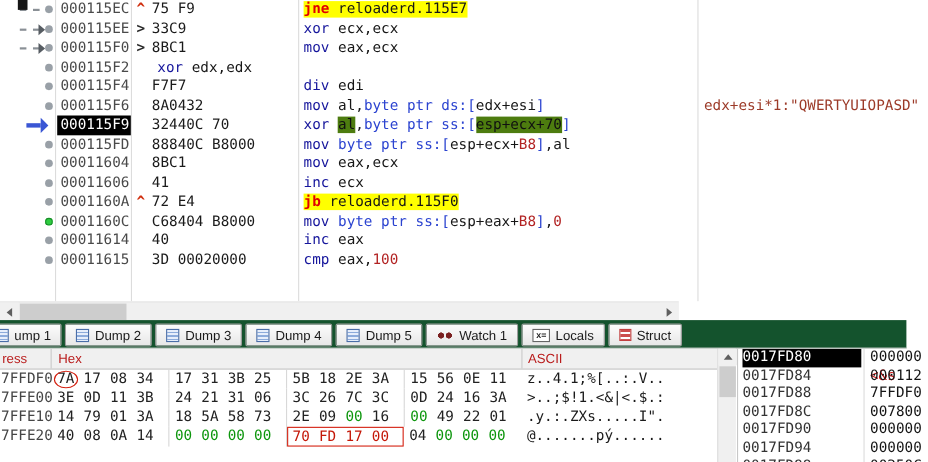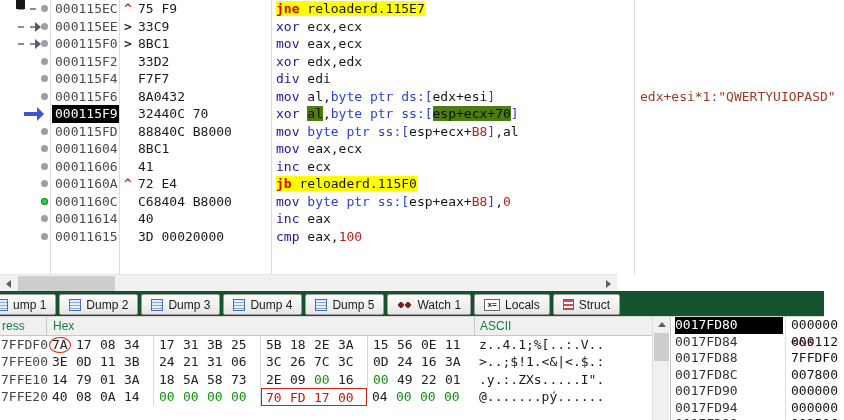--- a/index.html
+++ b/index.html
@@ -48,21 +48,21 @@
   #tabs{display:flex;align-items:center;height:26px;margin-left:-14px;padding-top:1px}
   .tab{display:flex;align-items:center;gap:5px;height:21px;padding:0 9px;margin-right:3px;border:1px solid #9d9d9d;border-radius:2px;background:linear-gradient(#fcfcfc,#e7e7e7);font-family:"Liberation Sans",sans-serif;font-size:12px;color:#1a1a1a;flex:none}
   .tabicon{flex:none;display:inline-block}
   .dump-icon{width:12px;height:12px;border:1px solid #4a6ea8;background:repeating-linear-gradient(180deg,#e6eefb 0 2px,#8cabdb 2px 3px)}
   .watch-icon{width:15px;height:10px;background:radial-gradient(circle at 4px 5px,#7a2020 2.6px,rgba(0,0,0,0) 3px),radial-gradient(circle at 11px 5px,#7a2020 2.6px,rgba(0,0,0,0) 3px)}
   .locals-icon{width:16px;height:12px;border:1px solid #666;background:#fff;font:bold 8px "Liberation Sans",sans-serif;line-height:10px;text-align:center;color:#222}
   .struct-icon{width:11px;height:11px;border:1px solid #c24040;background:repeating-linear-gradient(180deg,#cc4e4e 0 2px,#fff 2px 4px)}
 
   
   #dump{position:absolute;top:317px;left:0;width:652px;height:103px;background:#fff;overflow:hidden}
-  #dump .hdr{display:flex;height:19px;line-height:18px;background:#f0f0f0;border-bottom:1px solid #c6c6c6;font-family:"Liberation Sans",sans-serif;font-size:12px;color:#15803d}
+  #dump .hdr{display:flex;height:19px;line-height:18px;background:#f0f0f0;border-bottom:1px solid #c6c6c6;font-family:"Liberation Sans",sans-serif;font-size:12px;color:#b91c1c}
   .hdr-addr{width:47px;flex:none;border-right:1px solid #c9c9c9;padding-left:2px}
   .hdr-hex{width:428px;flex:none;border-right:1px solid #c9c9c9;padding-left:6px}
   .hdr-ascii{flex:1;padding-left:5px}
   .dumprow{display:flex;height:17.4px;line-height:17.4px;white-space:pre}
   .d-addr{width:47px;flex:none;color:#454545;padding-left:1px}
   .d-hex{width:428px;flex:none;display:flex}
   .hexgroup{display:flex;padding:0 5px;border-right:1px solid #d8d8d8;flex:none}
   .hexgroup:last-child{border-right:none}
   .hexgroup.redbox{border:1px solid #d42010;padding:0 4px}
   .hexgroup.redbox .hbyte{color:#c41808}
@@ -88,21 +88,21 @@
 </head>
 <body>
 
 <div id="app">
 
   <div id="disasm">
     <div id="disasm-rows">
         <div class="drow"><div class="c-margin"><span class="jump-in-line"></span><span class="bullet"></span></div><div class="c-addr">000115EC</div><div class="c-glyph glyph-red">^</div><div class="c-bytes">75 F9</div><div class="c-instr"><span class="bg-yellow"><span class="t-jm">jne</span><span class="t-op"> reloaderd.115E7</span></span></div><div class="c-comment"></div></div>
         <div class="drow"><div class="c-margin"><span class="jump-in-line"></span><span class="jump-in-head"></span><span class="bullet"></span></div><div class="c-addr">000115EE</div><div class="c-glyph glyph-black">&gt;</div><div class="c-bytes">33C9</div><div class="c-instr"><span class="t-mn">xor</span><span class="t-op"> ecx,ecx</span></div><div class="c-comment"></div></div>
         <div class="drow"><div class="c-margin"><span class="jump-in-line"></span><span class="jump-in-head"></span><span class="bullet"></span></div><div class="c-addr">000115F0</div><div class="c-glyph glyph-black">&gt;</div><div class="c-bytes">8BC1</div><div class="c-instr"><span class="t-mn">mov</span><span class="t-op"> eax,ecx</span></div><div class="c-comment"></div></div>
-        <div class="drow"><div class="c-margin"><span class="bullet"></span></div><div class="c-addr">000115F2</div><div class="c-glyph"></div><div class="c-bytes">33D2</div><div class="c-instr"><span class="t-mn">xor</span><span class="t-op"> edx,edx</span></div><div class="c-comment"></div></div>
+        <div class="drow"><div class="c-margin"><span class="bullet"></span></div><div class="c-addr">000115F2</div><div class="c-glyph"></div><div class="c-instr"><span class="t-mn">xor</span><span class="t-op"> edx,edx</span></div><div class="c-comment"></div></div>
         <div class="drow"><div class="c-margin"><span class="bullet"></span></div><div class="c-addr">000115F4</div><div class="c-glyph"></div><div class="c-bytes">F7F7</div><div class="c-instr"><span class="t-mn">div</span><span class="t-op"> edi</span></div><div class="c-comment"></div></div>
         <div class="drow"><div class="c-margin"><span class="bullet"></span></div><div class="c-addr">000115F6</div><div class="c-glyph"></div><div class="c-bytes">8A0432</div><div class="c-instr"><span class="t-mn">mov</span><span class="t-op"> al,</span><span class="t-kw">byte ptr ds:[</span><span class="t-op">edx+esi</span><span class="t-kw">]</span></div><div class="c-comment">edx+esi*1:"QWERTYUIOPASD"</div></div>
         <div class="drow"><div class="c-margin"><span class="cip-arrow"></span></div><div class="c-addr sel">000115F9</div><div class="c-glyph"></div><div class="c-bytes">32440C 70</div><div class="c-instr"><span class="t-mn">xor</span><span class="t-op"> </span><span class="t-hl">al</span><span class="t-op">,</span><span class="t-kw">byte ptr ss:[</span><span class="t-hl">esp+ecx+70</span><span class="t-kw">]</span></div><div class="c-comment"></div></div>
         <div class="drow"><div class="c-margin"><span class="bullet"></span></div><div class="c-addr">000115FD</div><div class="c-glyph"></div><div class="c-bytes">88840C B8000</div><div class="c-instr"><span class="t-mn">mov</span><span class="t-op"> </span><span class="t-kw">byte ptr ss:[</span><span class="t-op">esp+ecx+</span><span class="t-num">B8</span><span class="t-kw">]</span><span class="t-op">,al</span></div><div class="c-comment"></div></div>
         <div class="drow"><div class="c-margin"><span class="bullet"></span></div><div class="c-addr">00011604</div><div class="c-glyph"></div><div class="c-bytes">8BC1</div><div class="c-instr"><span class="t-mn">mov</span><span class="t-op"> eax,ecx</span></div><div class="c-comment"></div></div>
         <div class="drow"><div class="c-margin"><span class="bullet"></span></div><div class="c-addr">00011606</div><div class="c-glyph"></div><div class="c-bytes">41</div><div class="c-instr"><span class="t-mn">inc</span><span class="t-op"> ecx</span></div><div class="c-comment"></div></div>
         <div class="drow"><div class="c-margin"><span class="bullet"></span></div><div class="c-addr">0001160A</div><div class="c-glyph glyph-red">^</div><div class="c-bytes">72 E4</div><div class="c-instr"><span class="bg-yellow"><span class="t-jm">jb</span><span class="t-op"> reloaderd.115F0</span></span></div><div class="c-comment"></div></div>
         <div class="drow"><div class="c-margin"><span class="bullet green"></span></div><div class="c-addr">0001160C</div><div class="c-glyph"></div><div class="c-bytes">C68404 B8000</div><div class="c-instr"><span class="t-mn">mov</span><span class="t-op"> </span><span class="t-kw">byte ptr ss:[</span><span class="t-op">esp+eax+</span><span class="t-num">B8</span><span class="t-kw">]</span><span class="t-op">,</span><span class="t-num">0</span></div><div class="c-comment"></div></div>
         <div class="drow"><div class="c-margin"><span class="bullet"></span></div><div class="c-addr">00011614</div><div class="c-glyph"></div><div class="c-bytes">40</div><div class="c-instr"><span class="t-mn">inc</span><span class="t-op"> eax</span></div><div class="c-comment"></div></div>
         <div class="drow"><div class="c-margin"><span class="bullet"></span></div><div class="c-addr">00011615</div><div class="c-glyph"></div><div class="c-bytes">3D 00020000</div><div class="c-instr"><span class="t-mn">cmp</span><span class="t-op"> eax,</span><span class="t-num">100</span></div><div class="c-comment"></div></div>

